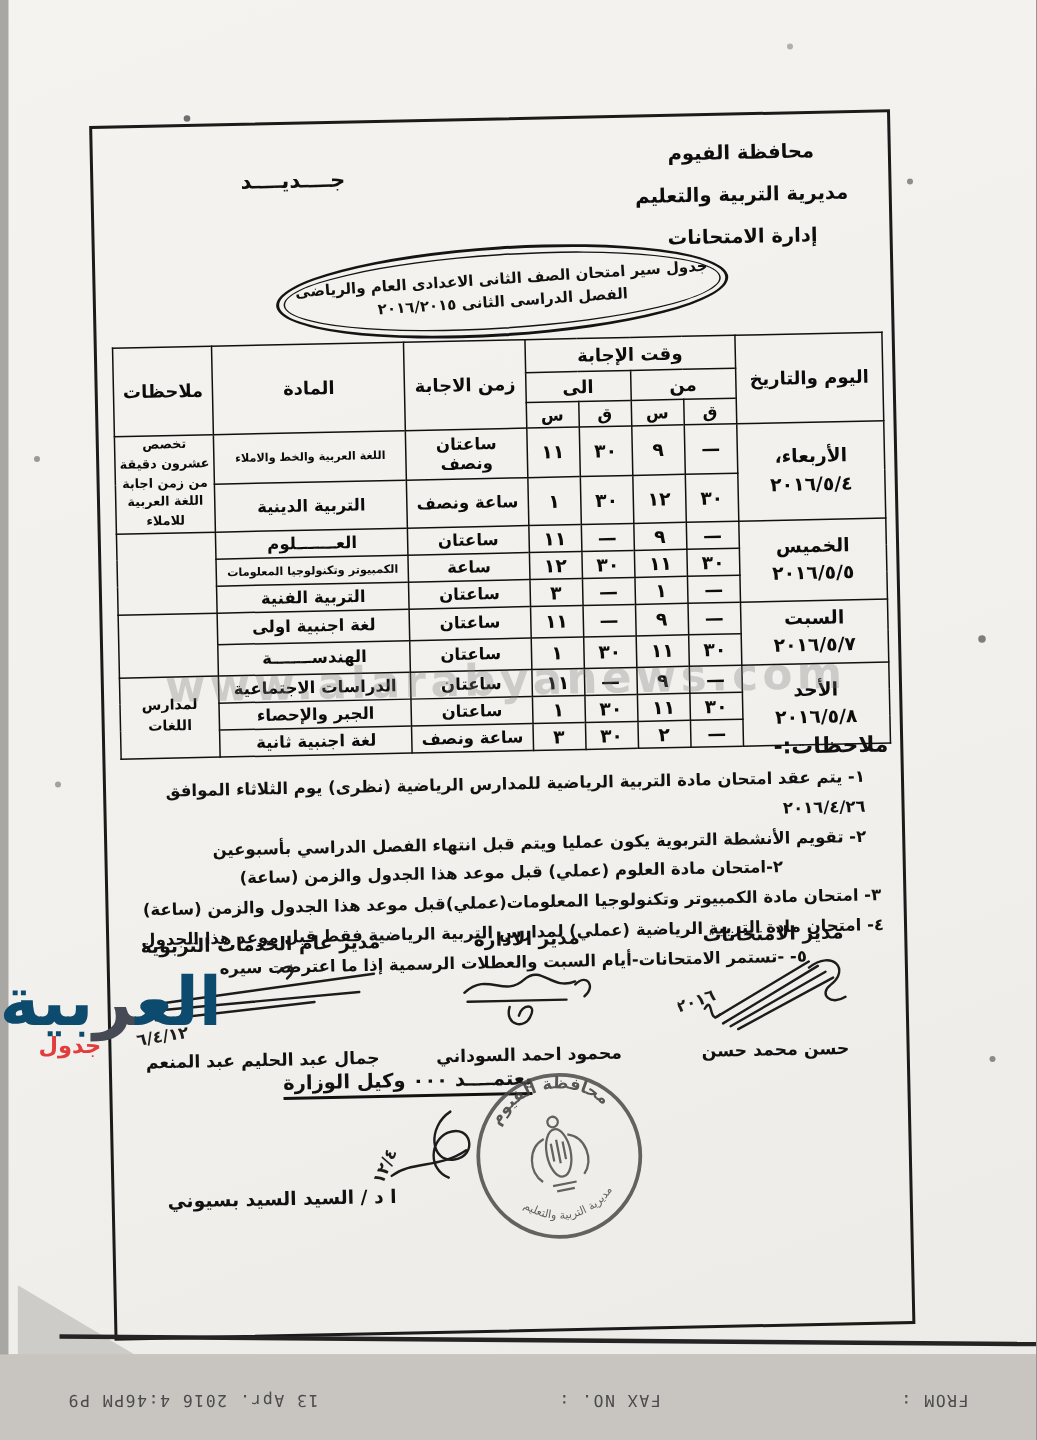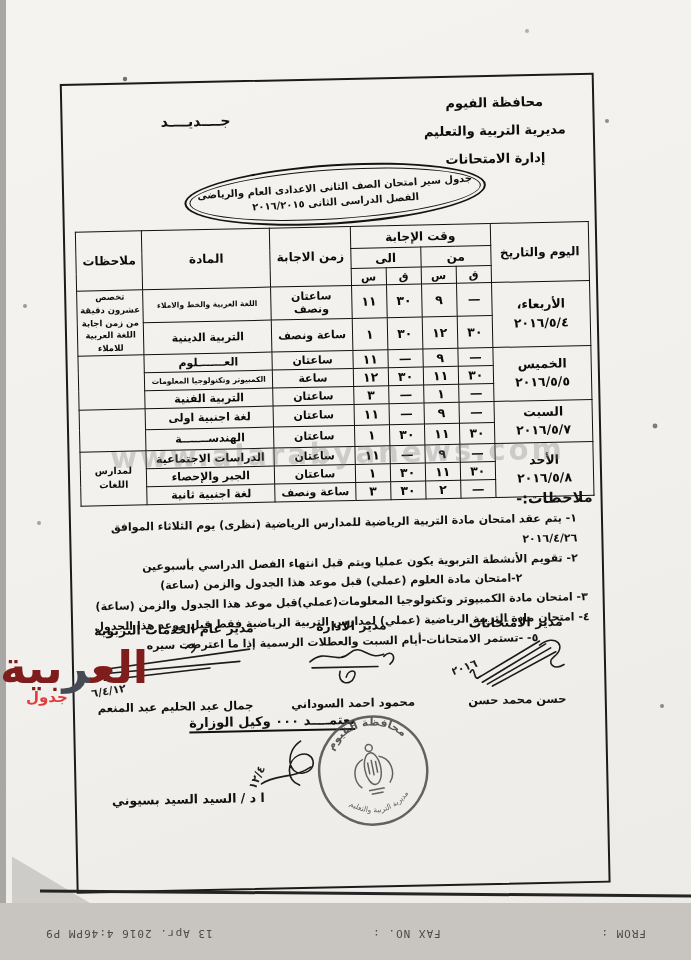--- a/index.html
+++ b/index.html
@@ -55,21 +55,21 @@
   .approve-name{position:absolute;top:708px;right:342px;font-size:12.5px;font-weight:bold;}
 
   .stamp{position:absolute;top:632px;left:238px;width:118px;height:118px;
         transform:rotate(-10deg);opacity:.85;}
 
   .watermark{position:absolute;top:436px;left:60px;width:540px;direction:ltr;text-align:center;
         font-size:29px;font-weight:bold;letter-spacing:3px;color:rgba(120,120,120,.30);}
 
   .logo{position:absolute;left:0;top:645px;width:170px;text-align:left;direction:rtl;}
   .logo-main{font-size:45px;font-weight:bold;line-height:1;padding-right:4px;}
-  .lg-teal{color:#7f1d1d;} .lg-dark{color:#454a54;}
+  .lg-teal{color:#0c4a6e;} .lg-dark{color:#454a54;}
   .logo-sub{direction:ltr;color:#e23c3c;font-size:15px;font-weight:bold;margin:0 0 0 26px;line-height:1;}
 
   .page-edge-line{position:absolute;left:40px;top:892px;width:651px;height:3px;background:#242424;
         transform:rotate(0.45deg);}
   .corner-wedge{position:absolute;left:6px;top:845px;width:78px;height:58px;background:#b3b1ad;
         clip-path:polygon(0 100%,0 20%,100% 100%);opacity:.55;}
   .speck{position:absolute;left:0;top:0;width:2px;height:2px;border-radius:50%;
         box-shadow:600px 120px 0 1px #8d8d8d, 18px 305px 0 1px #9a9a9a, 648px 425px 0 1.5px #7d7d7d,
                    32px 522px 0 1px #a2a2a2, 655px 705px 0 1px #8a8a8a, 118px 78px 0 1.2px #6f6f6f,
                    520px 30px 0 1px #b0b0b0;}

